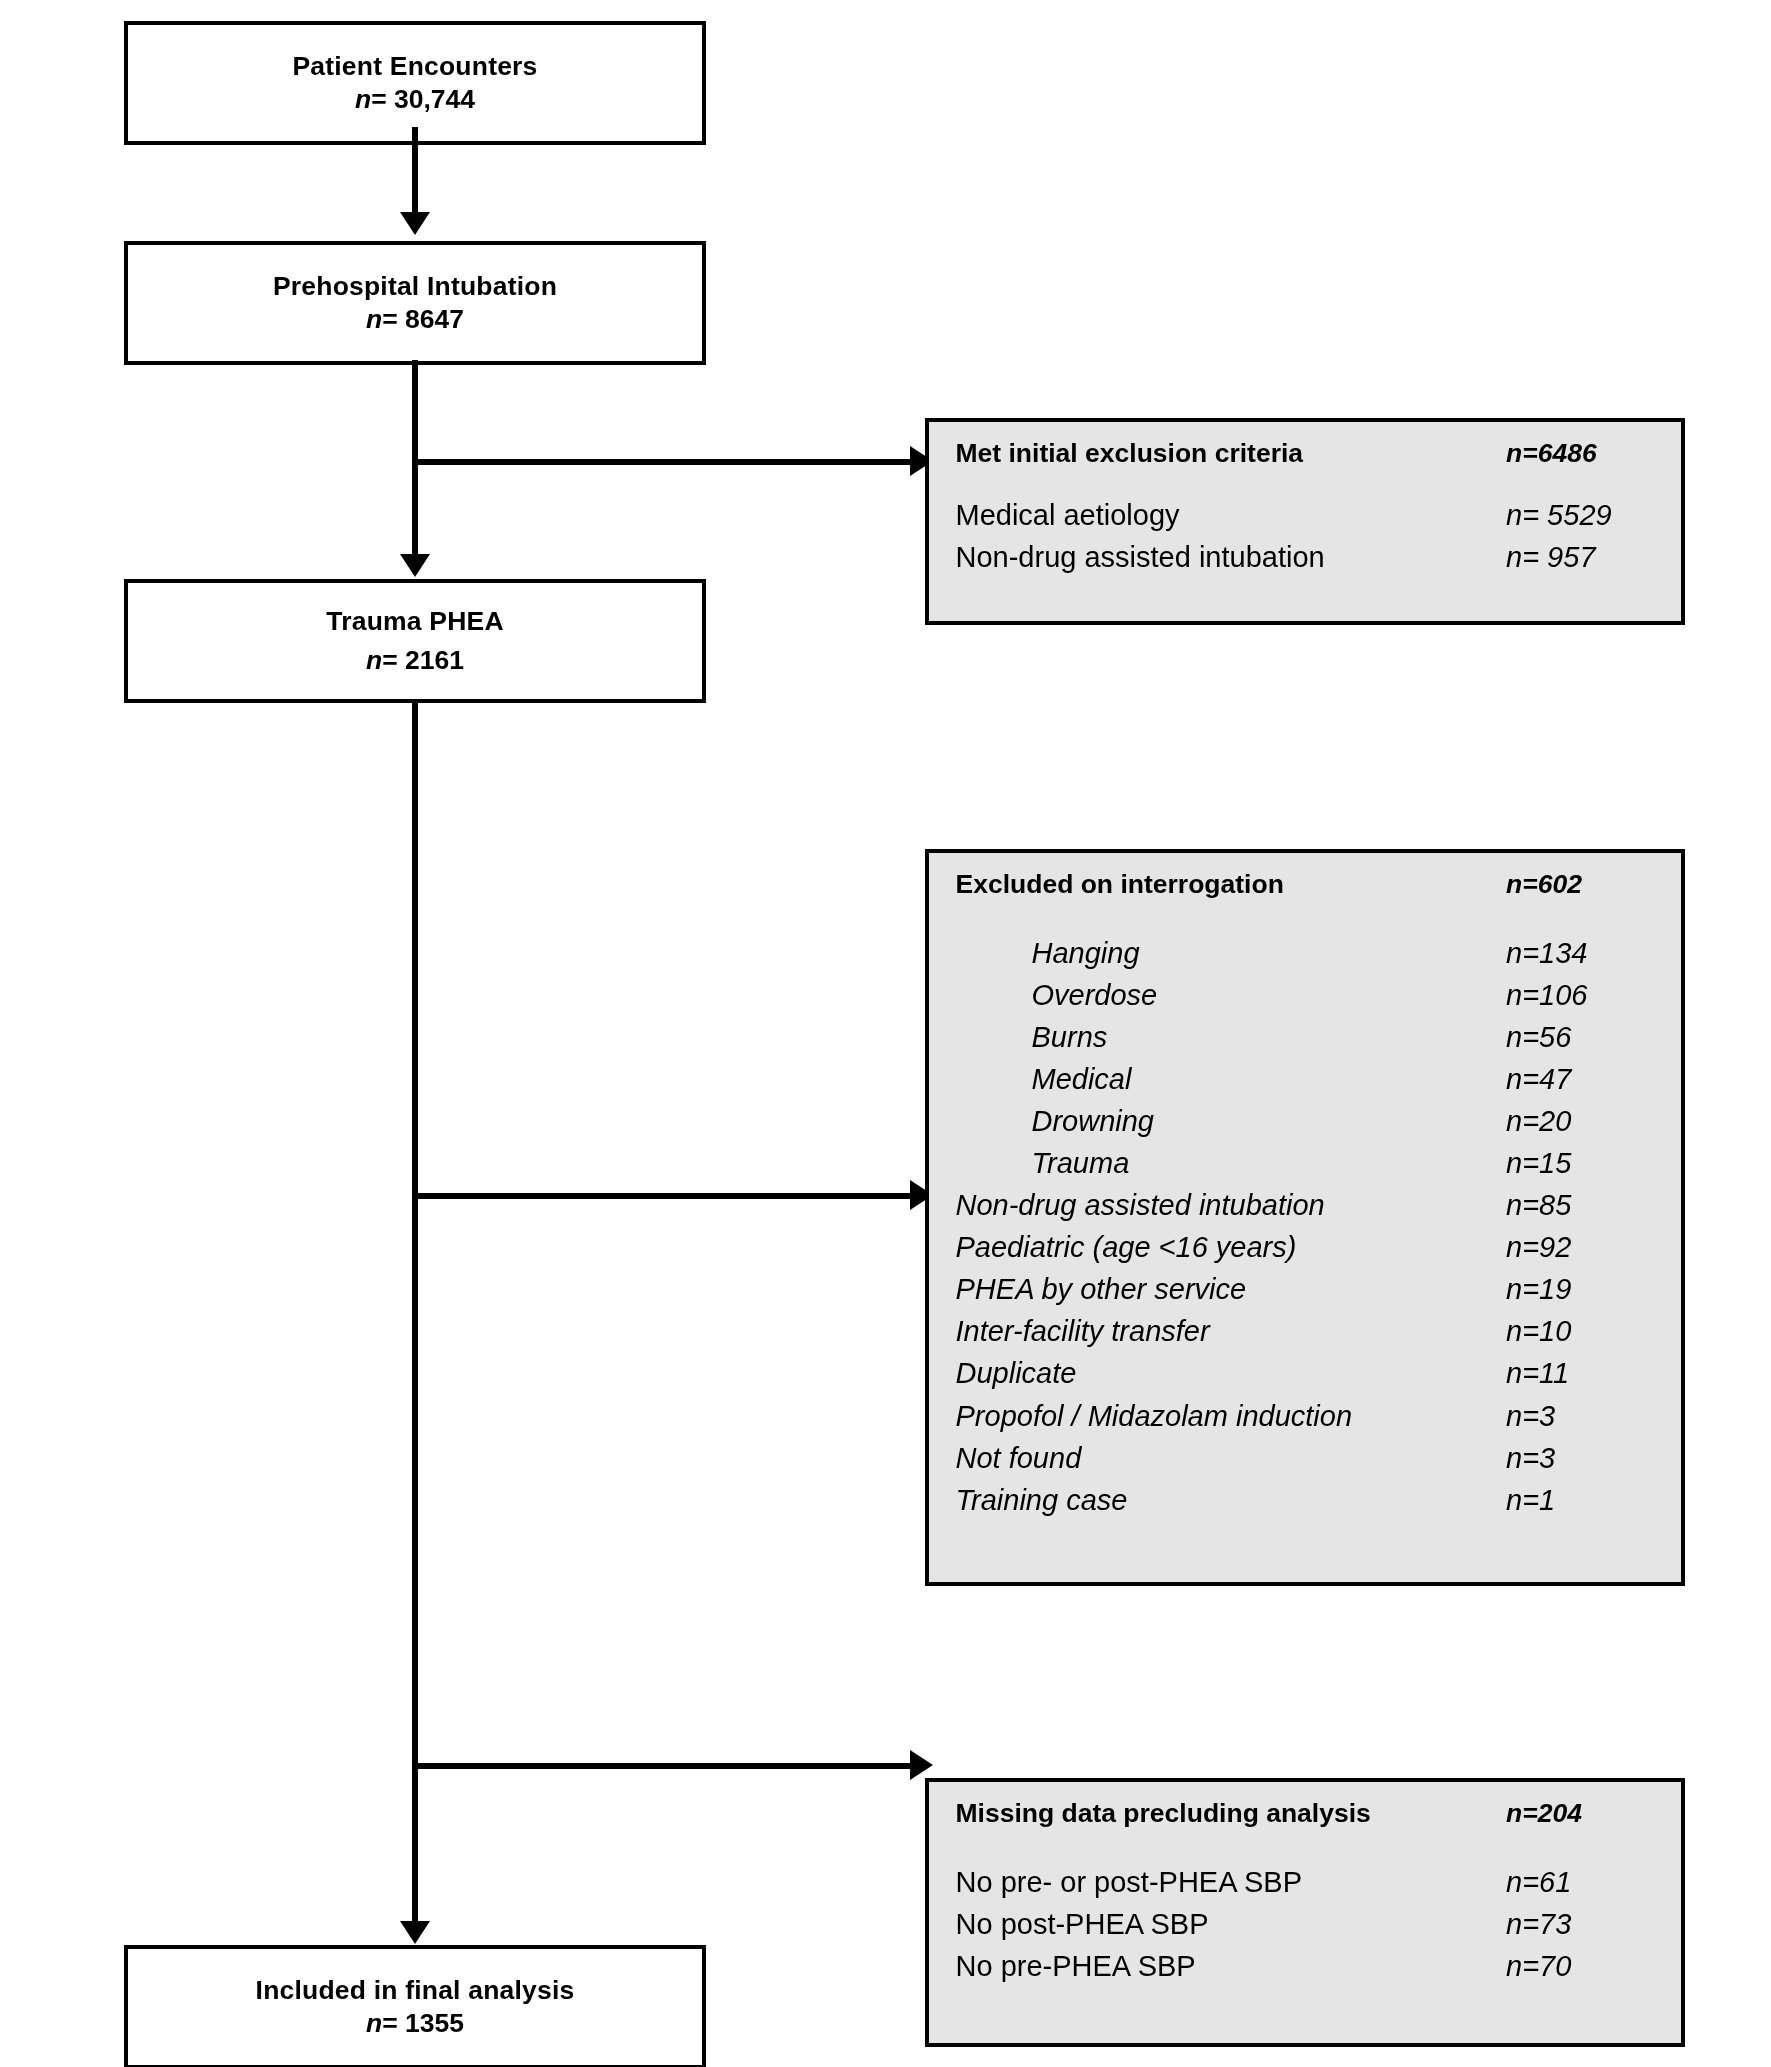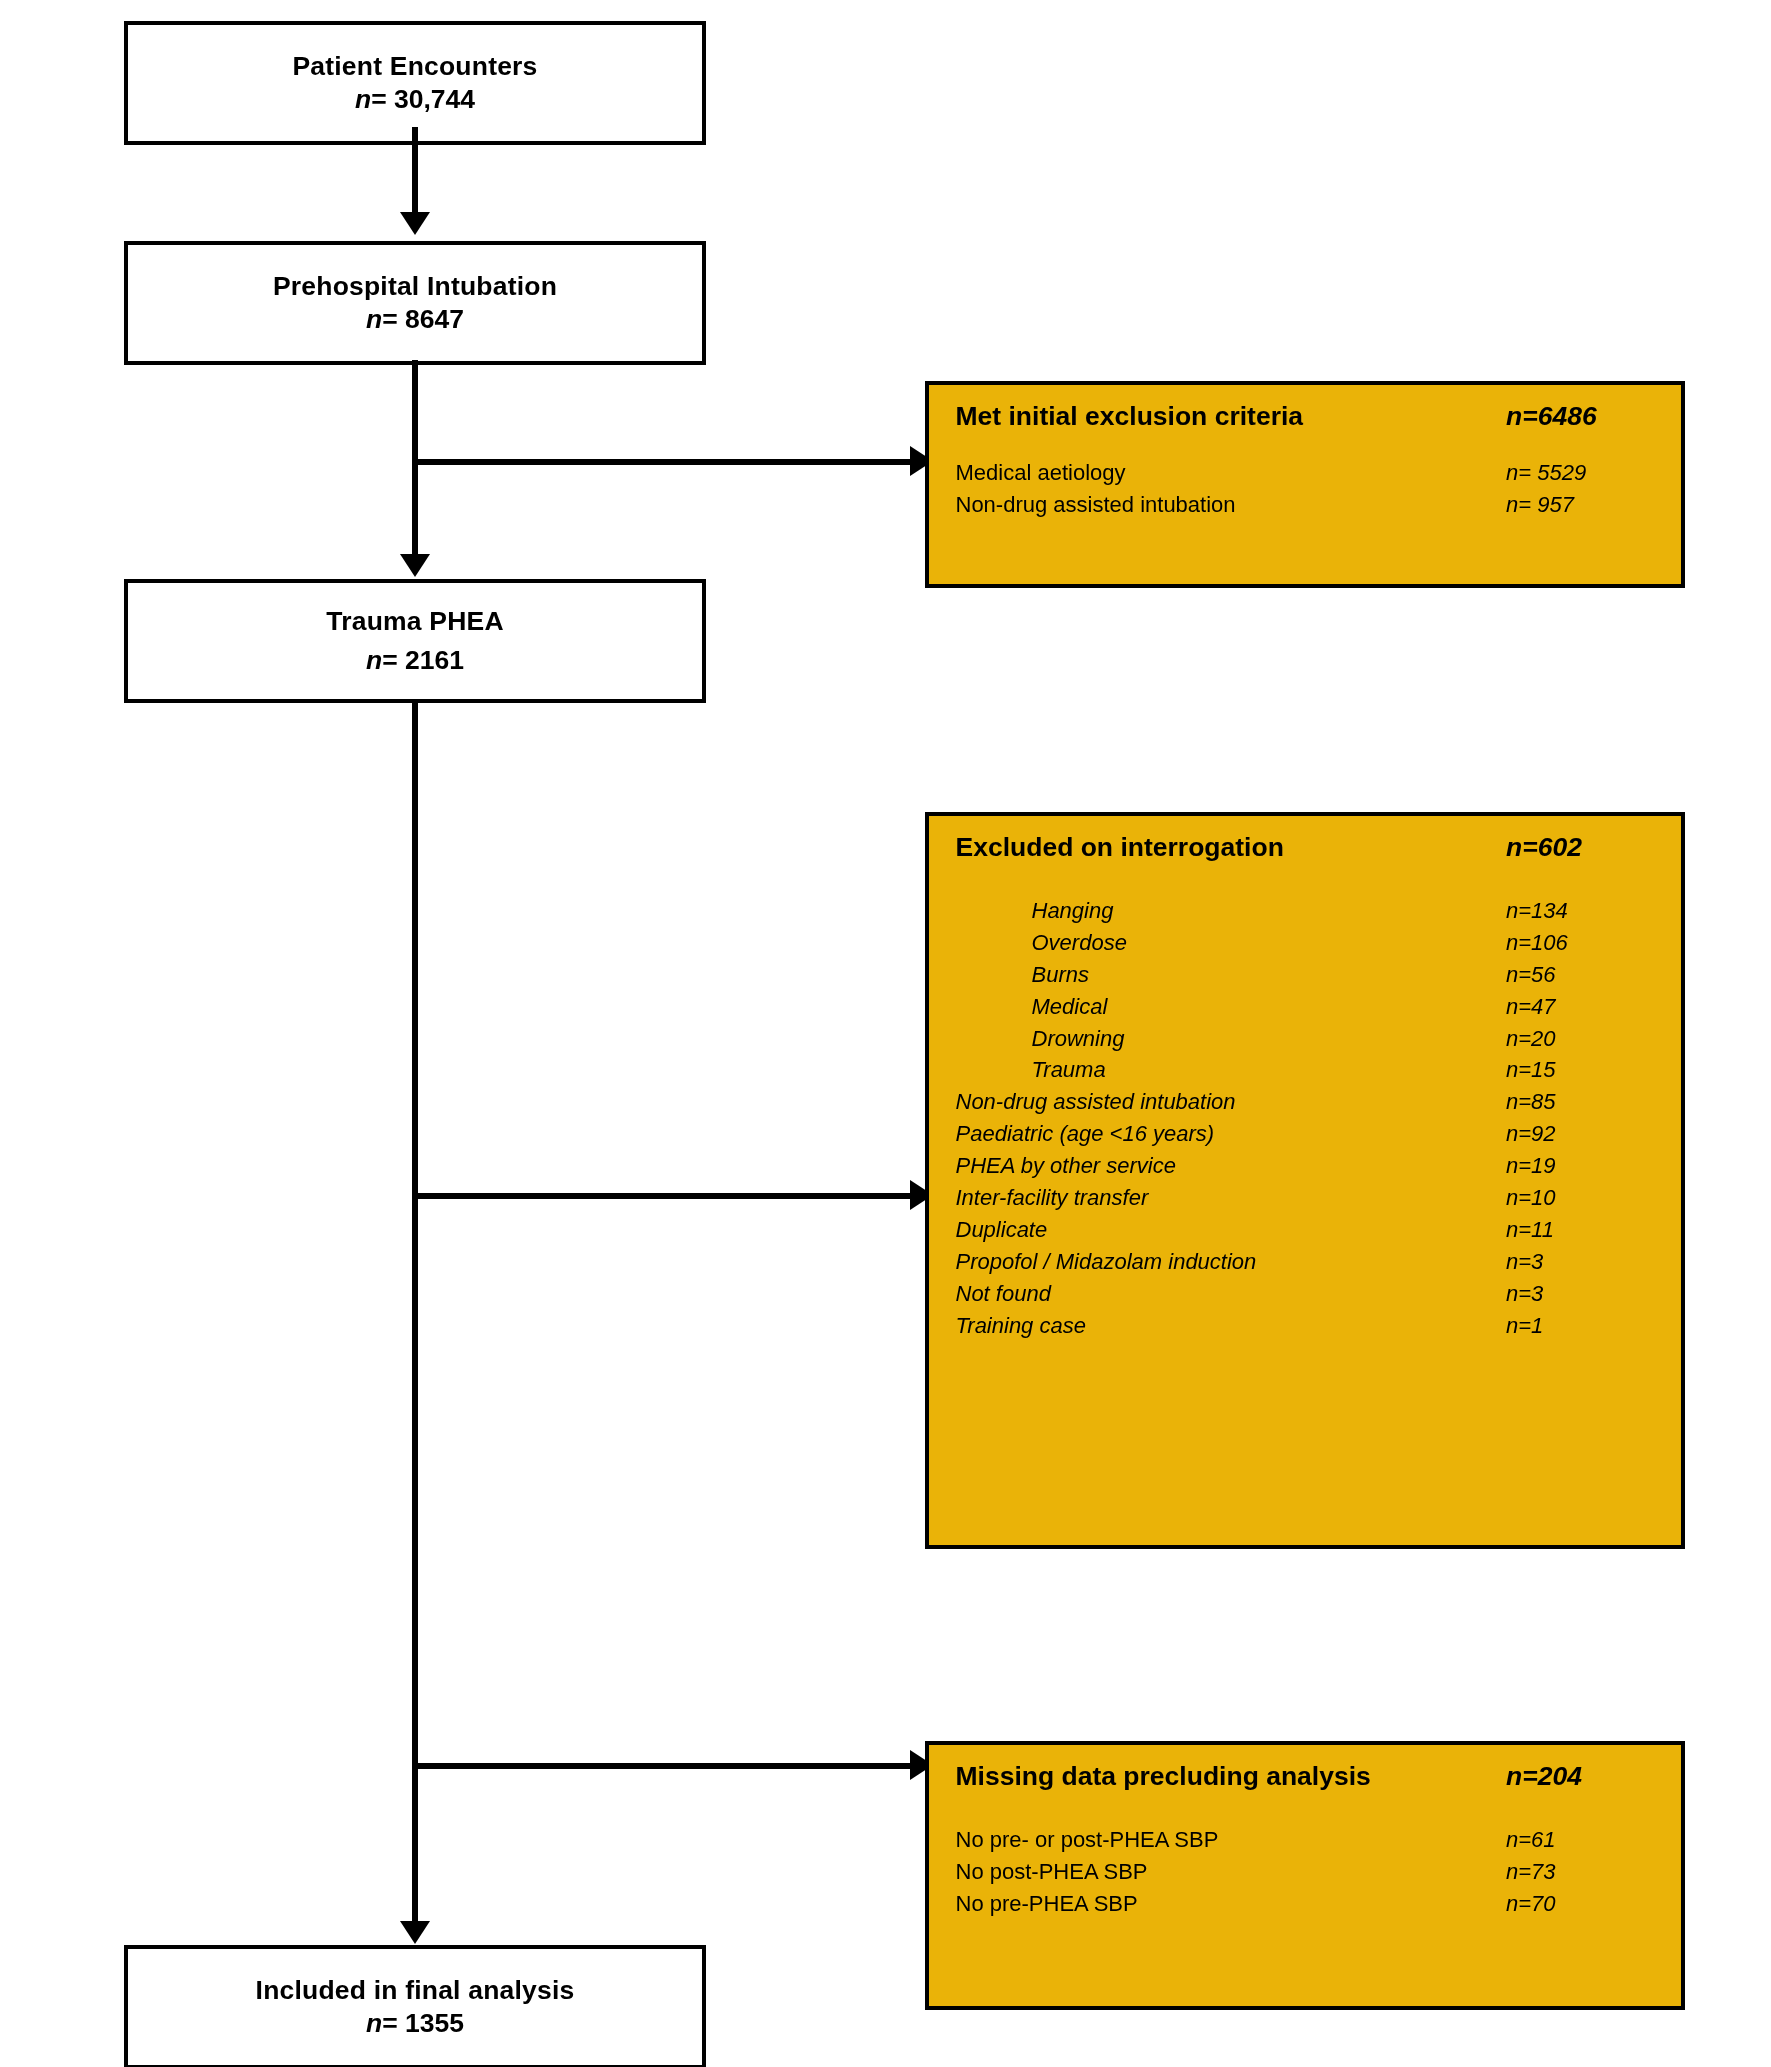--- a/index.html
+++ b/index.html
@@ -38,40 +38,41 @@
     font-weight: bold;
     font-size: 26.5px;
     line-height: 1.25;
   }
   .node .line2 .ital {
     font-style: italic;
   }
   .exbox {
     position: absolute;
     border: 4.4px solid #000000;
-    background: #eab308;
+    background: #e5e5e5;
     box-sizing: border-box;
     padding: 16px 25px 16px 26.5px;
+    margin-top: 37px;
   }
   .exbox .hdr {
     display: flex;
     justify-content: space-between;
     align-items: baseline;
     font-weight: bold;
     font-size: 26.5px;
   }
   .exbox .hdr .hdr-n {
     font-style: italic;
     white-space: nowrap;
   }
   .exrow {
     display: flex;
     justify-content: space-between;
     align-items: baseline;
-    font-size: 22px;
+    font-size: 29px;
     line-height: 1.45;
   }
   .exrow .rn {
     font-style: italic;
     white-space: nowrap;
     text-align: left;
   }
   .exrow.italic-row .rl {
     font-style: italic;
   }

